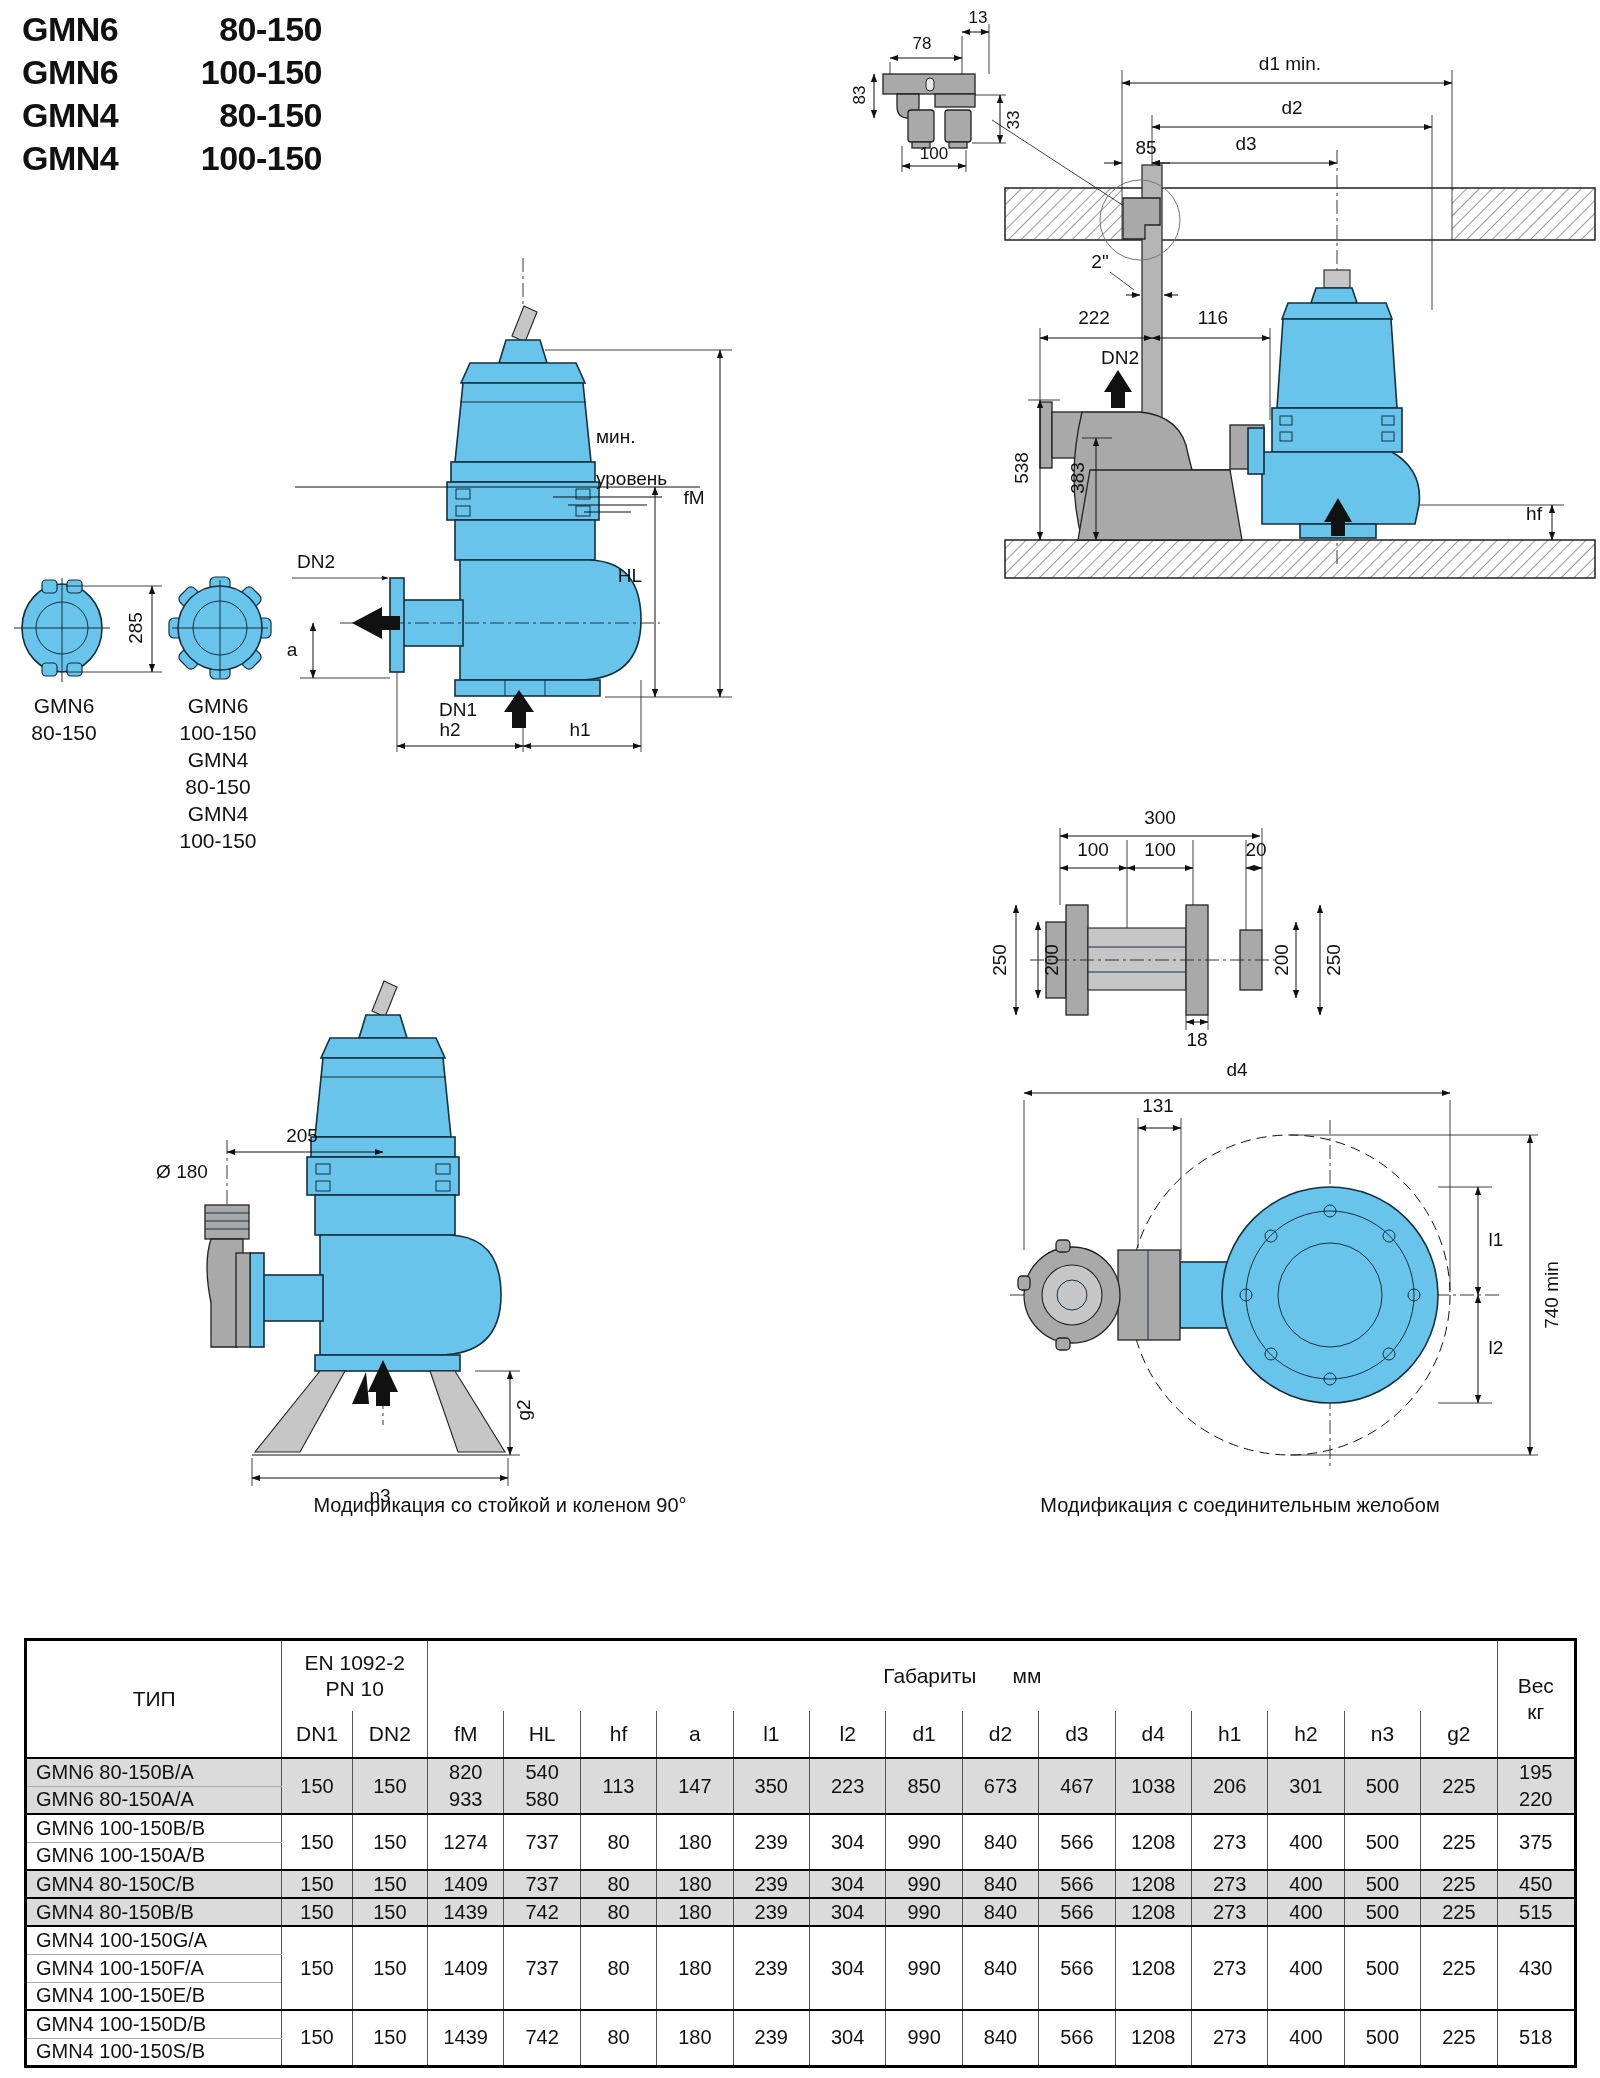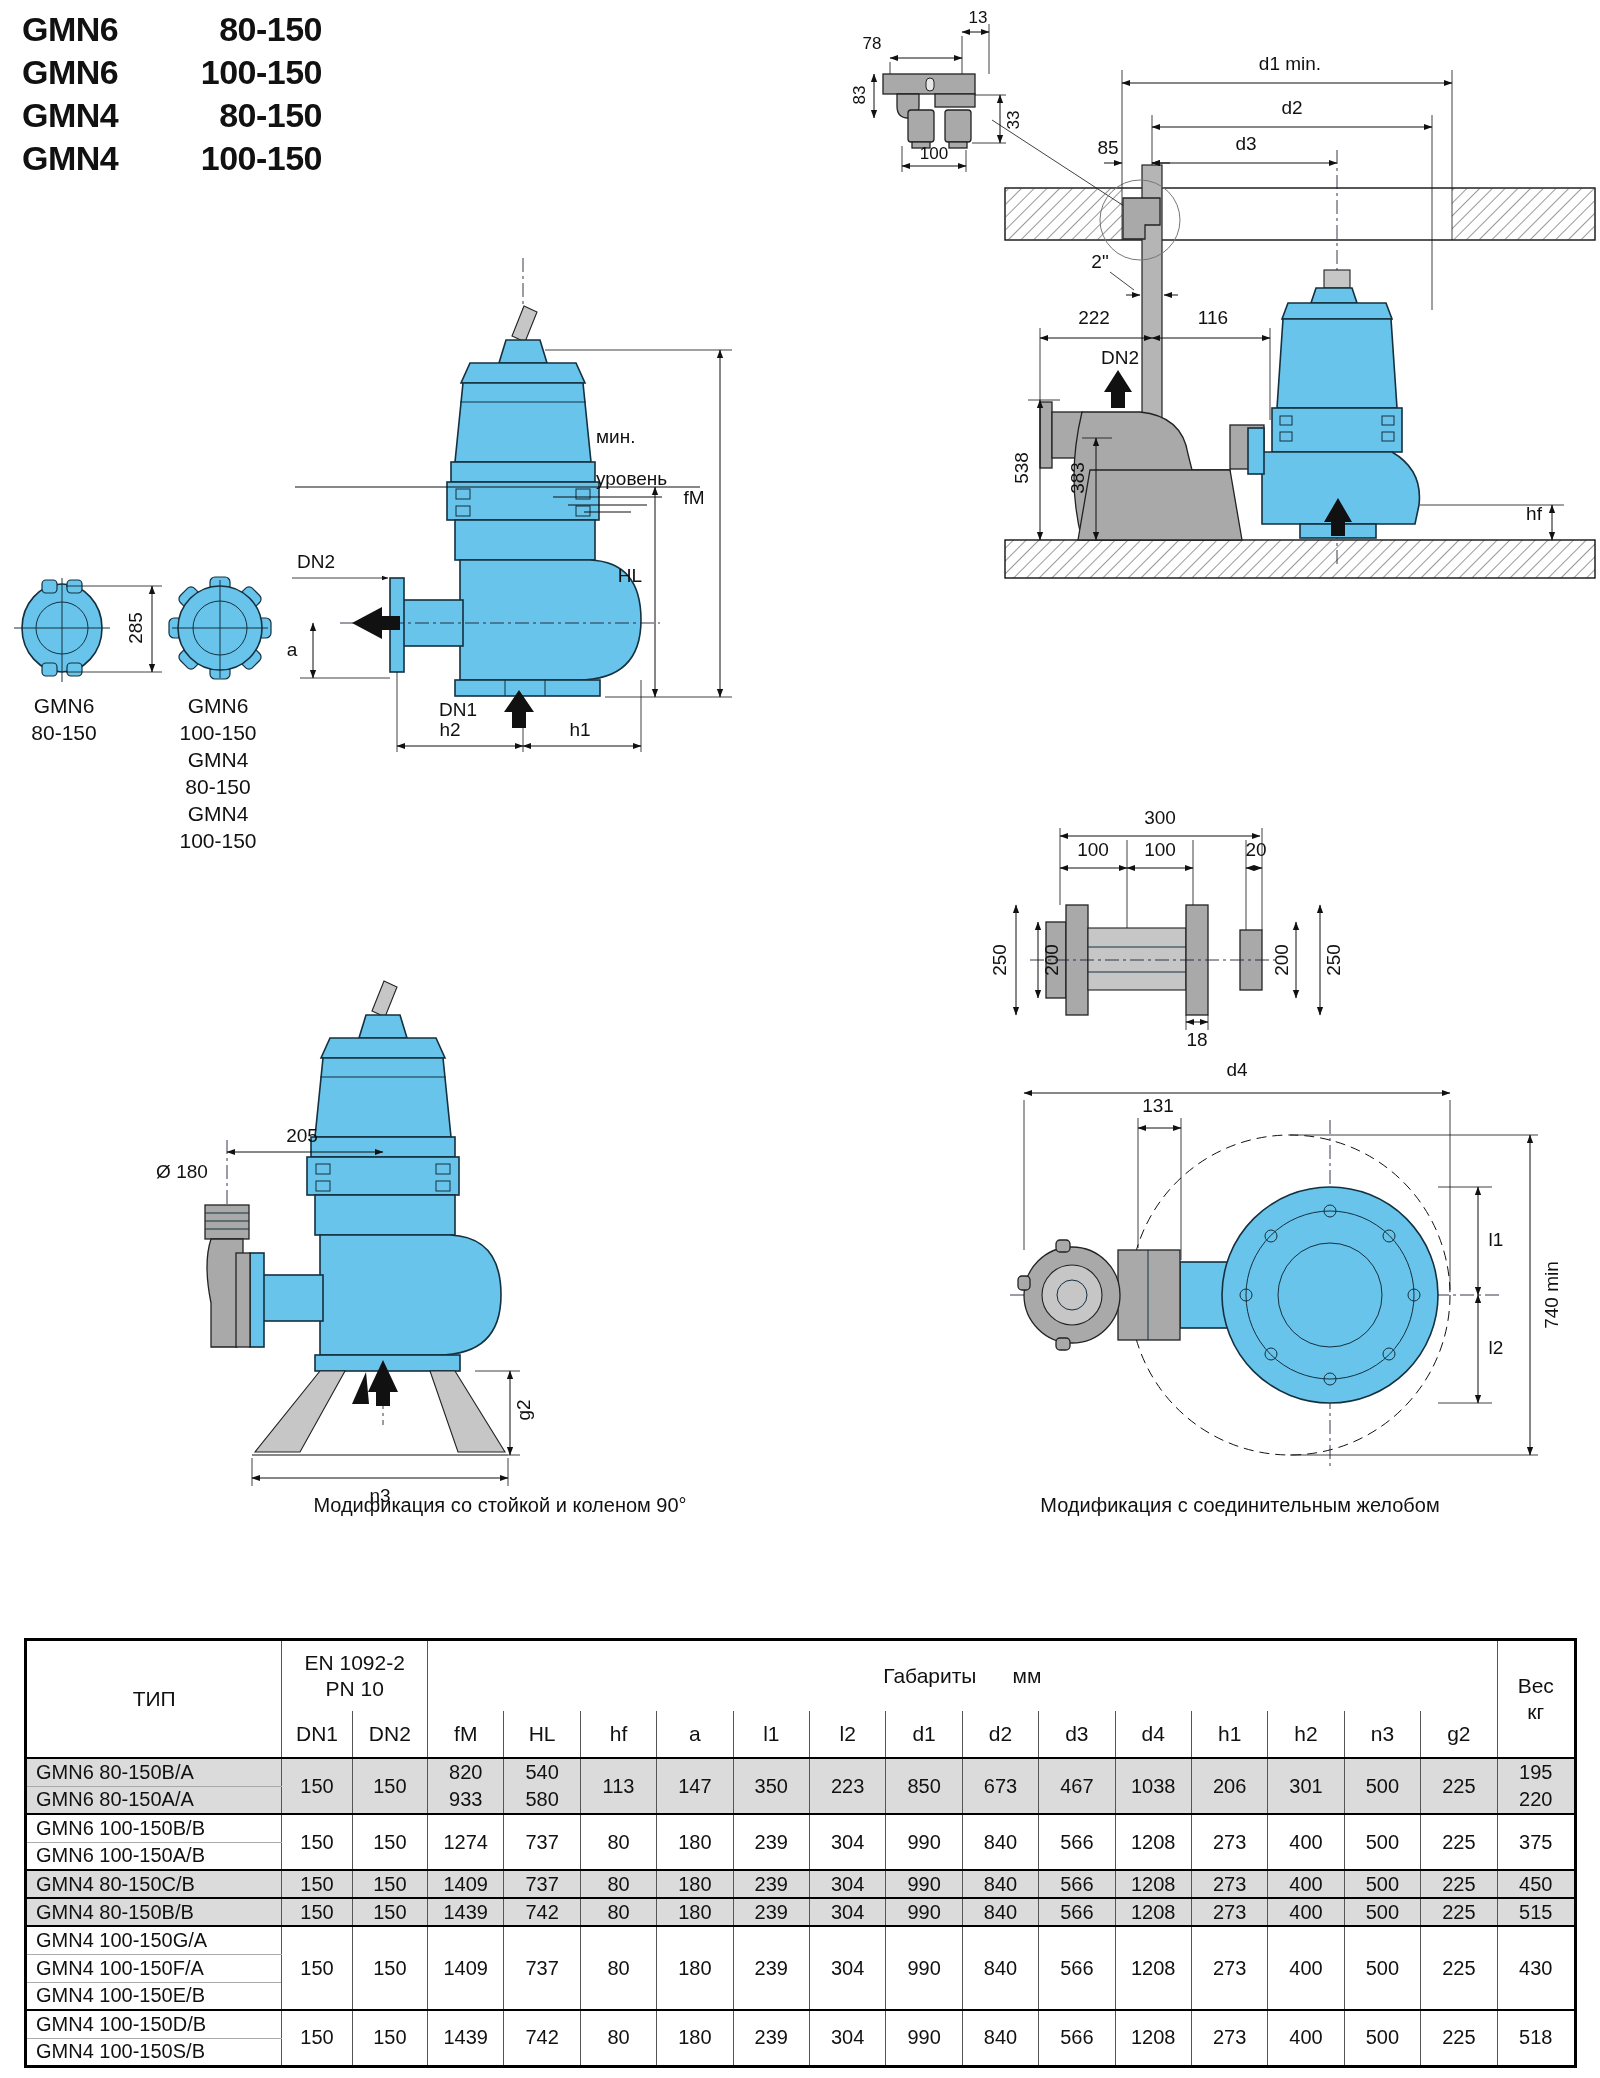--- a/index.html
+++ b/index.html
@@ -384,30 +384,30 @@
   <span class="lbl" style="left:596px;top:426px">мин.</span>
   <span class="lbl" style="left:596px;top:468px">уровень</span>
   <span class="lbl hc" style="left:316px;top:562px">DN2</span>
   <span class="lbl hc" style="left:292px;top:650px">a</span>
   <span class="lbl hc" style="left:458px;top:710px">DN1</span>
   <span class="lbl hc" style="left:450px;top:730px">h2</span>
   <span class="lbl hc" style="left:580px;top:730px">h1</span>
   <span class="lbl hc" style="left:694px;top:498px">fM</span>
   <span class="lbl hc" style="left:630px;top:576px">HL</span>
 
-  <span class="lbl hc small" style="left:872px;top:44px">78</span>
+  <span class="lbl hc small" style="left:922px;top:44px">78</span>
   <span class="lbl hc small" style="left:978px;top:18px">13</span>
   <span class="lbl vc small" style="left:860px;top:95px">83</span>
   <span class="lbl vc small" style="left:1014px;top:120px">33</span>
   <span class="lbl hc small" style="left:934px;top:154px">100</span>
 
   <span class="lbl hc" style="left:1290px;top:64px">d1 min.</span>
   <span class="lbl hc" style="left:1292px;top:108px">d2</span>
   <span class="lbl hc" style="left:1246px;top:144px">d3</span>
-  <span class="lbl hc" style="left:1108px;top:148px">85</span>
+  <span class="lbl hc" style="left:1146px;top:148px">85</span>
   <span class="lbl hc" style="left:1100px;top:262px">2"</span>
   <span class="lbl hc" style="left:1094px;top:318px">222</span>
   <span class="lbl hc" style="left:1213px;top:318px">116</span>
   <span class="lbl hc" style="left:1120px;top:358px">DN2</span>
   <span class="lbl vc" style="left:1022px;top:468px">538</span>
   <span class="lbl vc" style="left:1078px;top:478px">383</span>
   <span class="lbl hc" style="left:1534px;top:514px">hf</span>
 
   <span class="lbl hc" style="left:1160px;top:818px">300</span>
   <span class="lbl hc" style="left:1093px;top:850px">100</span>

